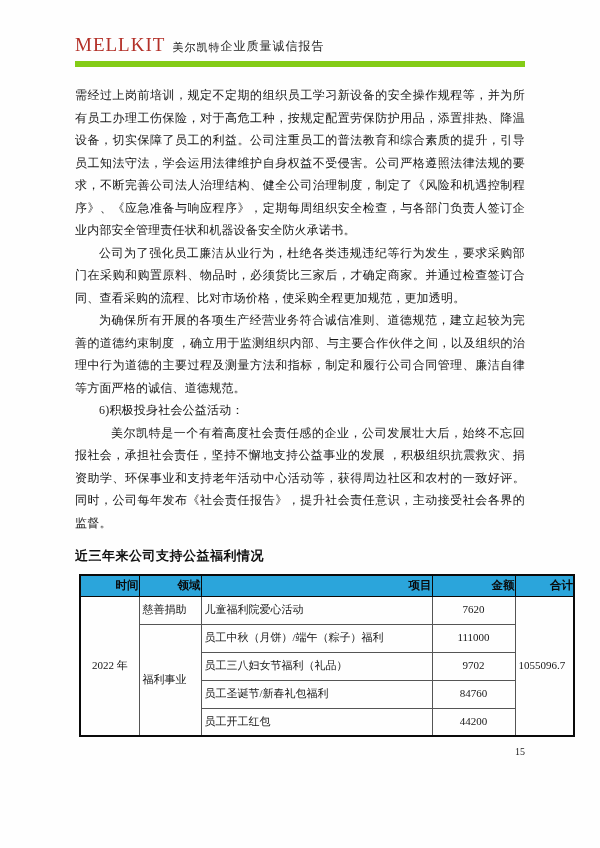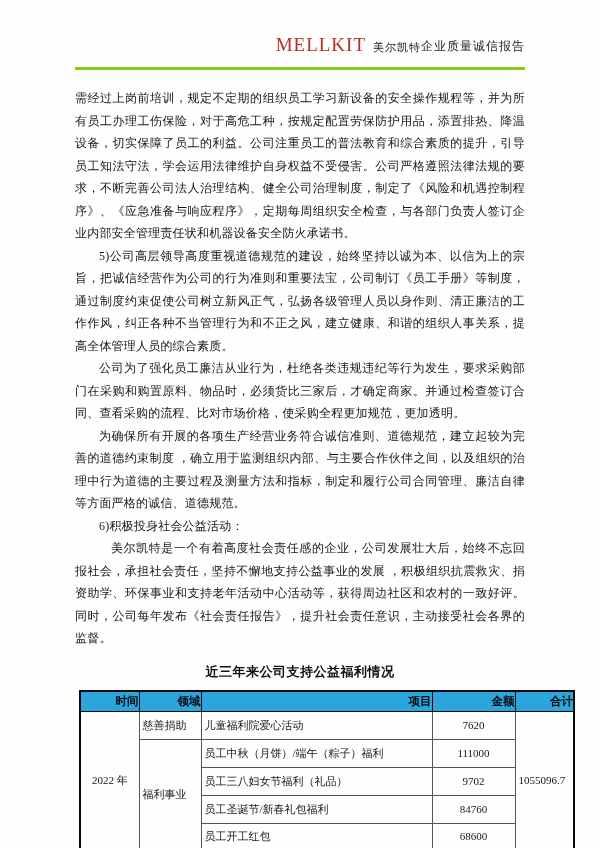--- a/index.html
+++ b/index.html
@@ -12,24 +12,24 @@
     background: #fefefe;
     font-family: "Liberation Serif", "DejaVu Serif", serif;
     color: #161616;
     overflow: hidden;
   }
   .content { padding: 34px 75px 0 75px; }
 
   
   .page-header {
     display: flex;
-    justify-content: flex-end;
+    justify-content: flex-start;
     align-items: flex-end;
-    border-bottom: 3px solid #84cc16;
-    padding-bottom: 11px;
+    border-bottom: 6px solid #84cc16;
+    padding-bottom: 5px;
   }
   .brand { display: flex; align-items: baseline; gap: 7px; }
   .brand-en {
     font-size: 19px;
     letter-spacing: 1px;
     color: #b33028;
     font-family: "Liberation Serif", serif;
   }
   .brand-cn { font-size: 11px; color: #1c1c1c; letter-spacing: 1px; }
   .doc-title { font-size: 12px; color: #222; letter-spacing: 1px; padding-bottom: 1px; }
@@ -42,21 +42,21 @@
     letter-spacing: 0.2px;
     text-align: justify;
   }
   .body-text p { margin: 0; }
   .indent-2 { text-indent: 2em; }
   .indent-3 { text-indent: 3em; }
 
   
   .table-title {
     margin-top: 13px;
-    text-align: center;
+    text-align: left;
     font-size: 13px;
     font-weight: bold;
     font-family: "Liberation Sans", sans-serif;
     letter-spacing: 0.5px;
     color: #111;
   }
   table.welfare {
     border-collapse: collapse;
     table-layout: fixed;
     width: 494px;
@@ -108,21 +108,20 @@
     <div class="page-header">
       <div class="brand">
         <span class="brand-en">MELLKIT</span>
         <span class="brand-cn">美尔凯特</span>
       </div>
       <div class="doc-title">企业质量诚信报告</div>
     </div>
 
     <div class="body-text">
       <p>需经过上岗前培训，规定不定期的组织员工学习新设备的安全操作规程等，并为所有员工办理工伤保险，对于高危工种，按规定配置劳保防护用品，添置排热、降温设备，切实保障了员工的利益。公司注重员工的普法教育和综合素质的提升，引导员工知法守法，学会运用法律维护自身权益不受侵害。公司严格遵照法律法规的要求，不断完善公司法人治理结构、健全公司治理制度，制定了《风险和机遇控制程序》、《应急准备与响应程序》，定期每周组织安全检查，与各部门负责人签订企业内部安全管理责任状和机器设备安全防火承诺书。</p>
-      <p class="indent-2">5)公司高层领导高度重视道德规范的建设，始终坚持以诚为本、以信为上的宗旨，把诚信经营作为公司的行为准则和重要法宝，公司制订《员工手册》等制度，通过制度约束促使公司树立新风正气，弘扬各级管理人员以身作则、清正廉洁的工作作风，纠正各种不当管理行为和不正之风，建立健康、和谐的组织人事关系，提高全体管理人员的综合素质。</p>
       <p class="indent-2">公司为了强化员工廉洁从业行为，杜绝各类违规违纪等行为发生，要求采购部门在采购和购置原料、物品时，必须货比三家后，才确定商家。并通过检查签订合同、查看采购的流程、比对市场价格，使采购全程更加规范，更加透明。</p>
       <p class="indent-2">为确保所有开展的各项生产经营业务符合诚信准则、道德规范，建立起较为完善的道德约束制度 ，确立用于监测组织内部、与主要合作伙伴之间，以及组织的治理中行为道德的主要过程及测量方法和指标，制定和履行公司合同管理、廉洁自律等方面严格的诚信、道德规范。</p>
       <p class="indent-2">6)积极投身社会公益活动：</p>
       <p class="indent-3">美尔凯特是一个有着高度社会责任感的企业，公司发展壮大后，始终不忘回报社会，承担社会责任，坚持不懈地支持公益事业的发展 ，积极组织抗震救灾、捐资助学、环保事业和支持老年活动中心活动等，获得周边社区和农村的一致好评。同时，公司每年发布《社会责任报告》，提升社会责任意识，主动接受社会各界的监督。</p>
     </div>
 
     <div class="table-title">近三年来公司支持公益福利情况</div>
 
     <table class="welfare">
       <colgroup>
@@ -157,21 +156,21 @@
         <tr>
           <td class="c-item">员工三八妇女节福利（礼品）</td>
           <td class="c-amount">9702</td>
         </tr>
         <tr>
           <td class="c-item">员工圣诞节/新春礼包福利</td>
           <td class="c-amount">84760</td>
         </tr>
         <tr>
           <td class="c-item">员工开工红包</td>
-          <td class="c-amount">68600</td>
+          <td class="c-amount">44200</td>
         </tr>
       </tbody>
     </table>
 
     <div class="page-number">15</div>
 
   </div>
 </div>
 
 </body></html>

